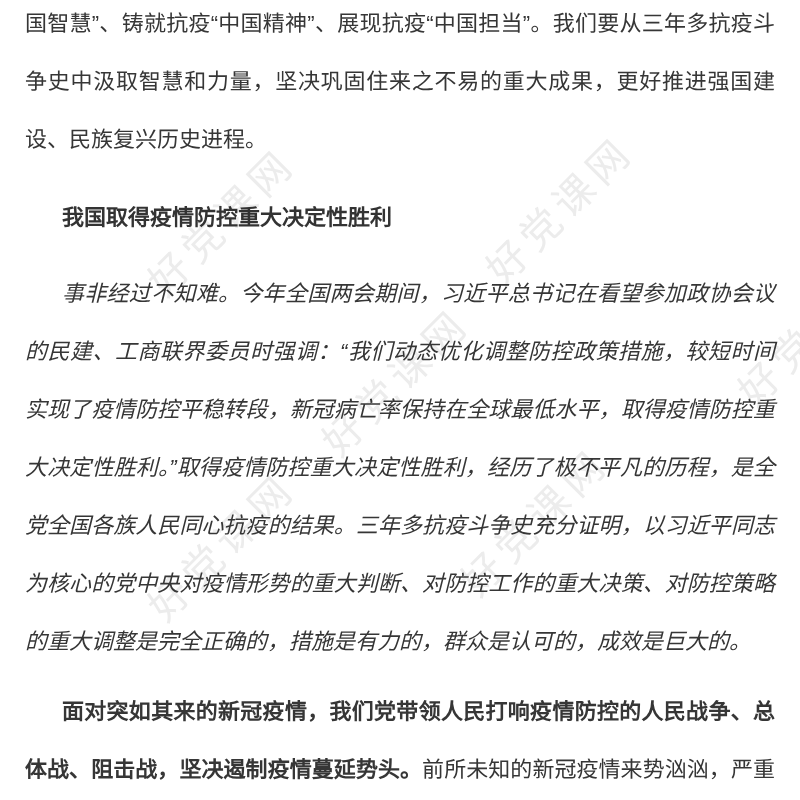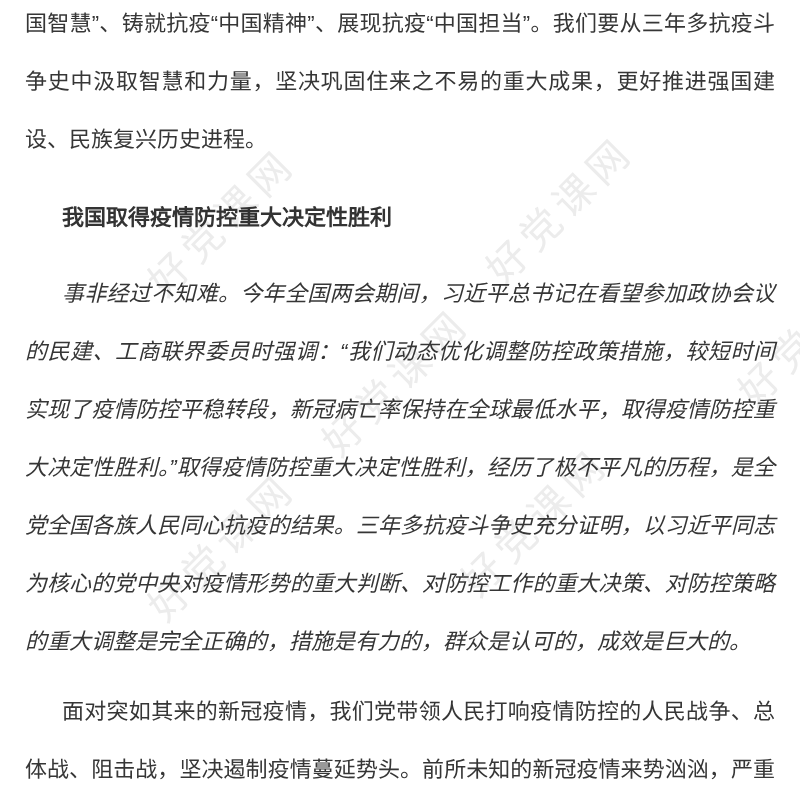--- a/index.html
+++ b/index.html
@@ -68,21 +68,21 @@
     text-indent: 37px;
   }
   .para-2 {
     margin-bottom: 12px;
     font-style: italic;
   }
   .para-3 {
     margin-bottom: 0;
   }
   .bold-lead {
-    font-weight: 400;
+    font-weight: 700;
   }
 </style>
 </head>
 <body>
 
 <div class="page">
 
   <div class="wm-layer">
       <div class="wm" style="left: 220px; top: 220px; color: rgb(236, 236, 236);">好党课网</div>
       <div class="wm" style="left: 558px; top: 208px; color: rgb(236, 236, 236);">好党课网</div>

